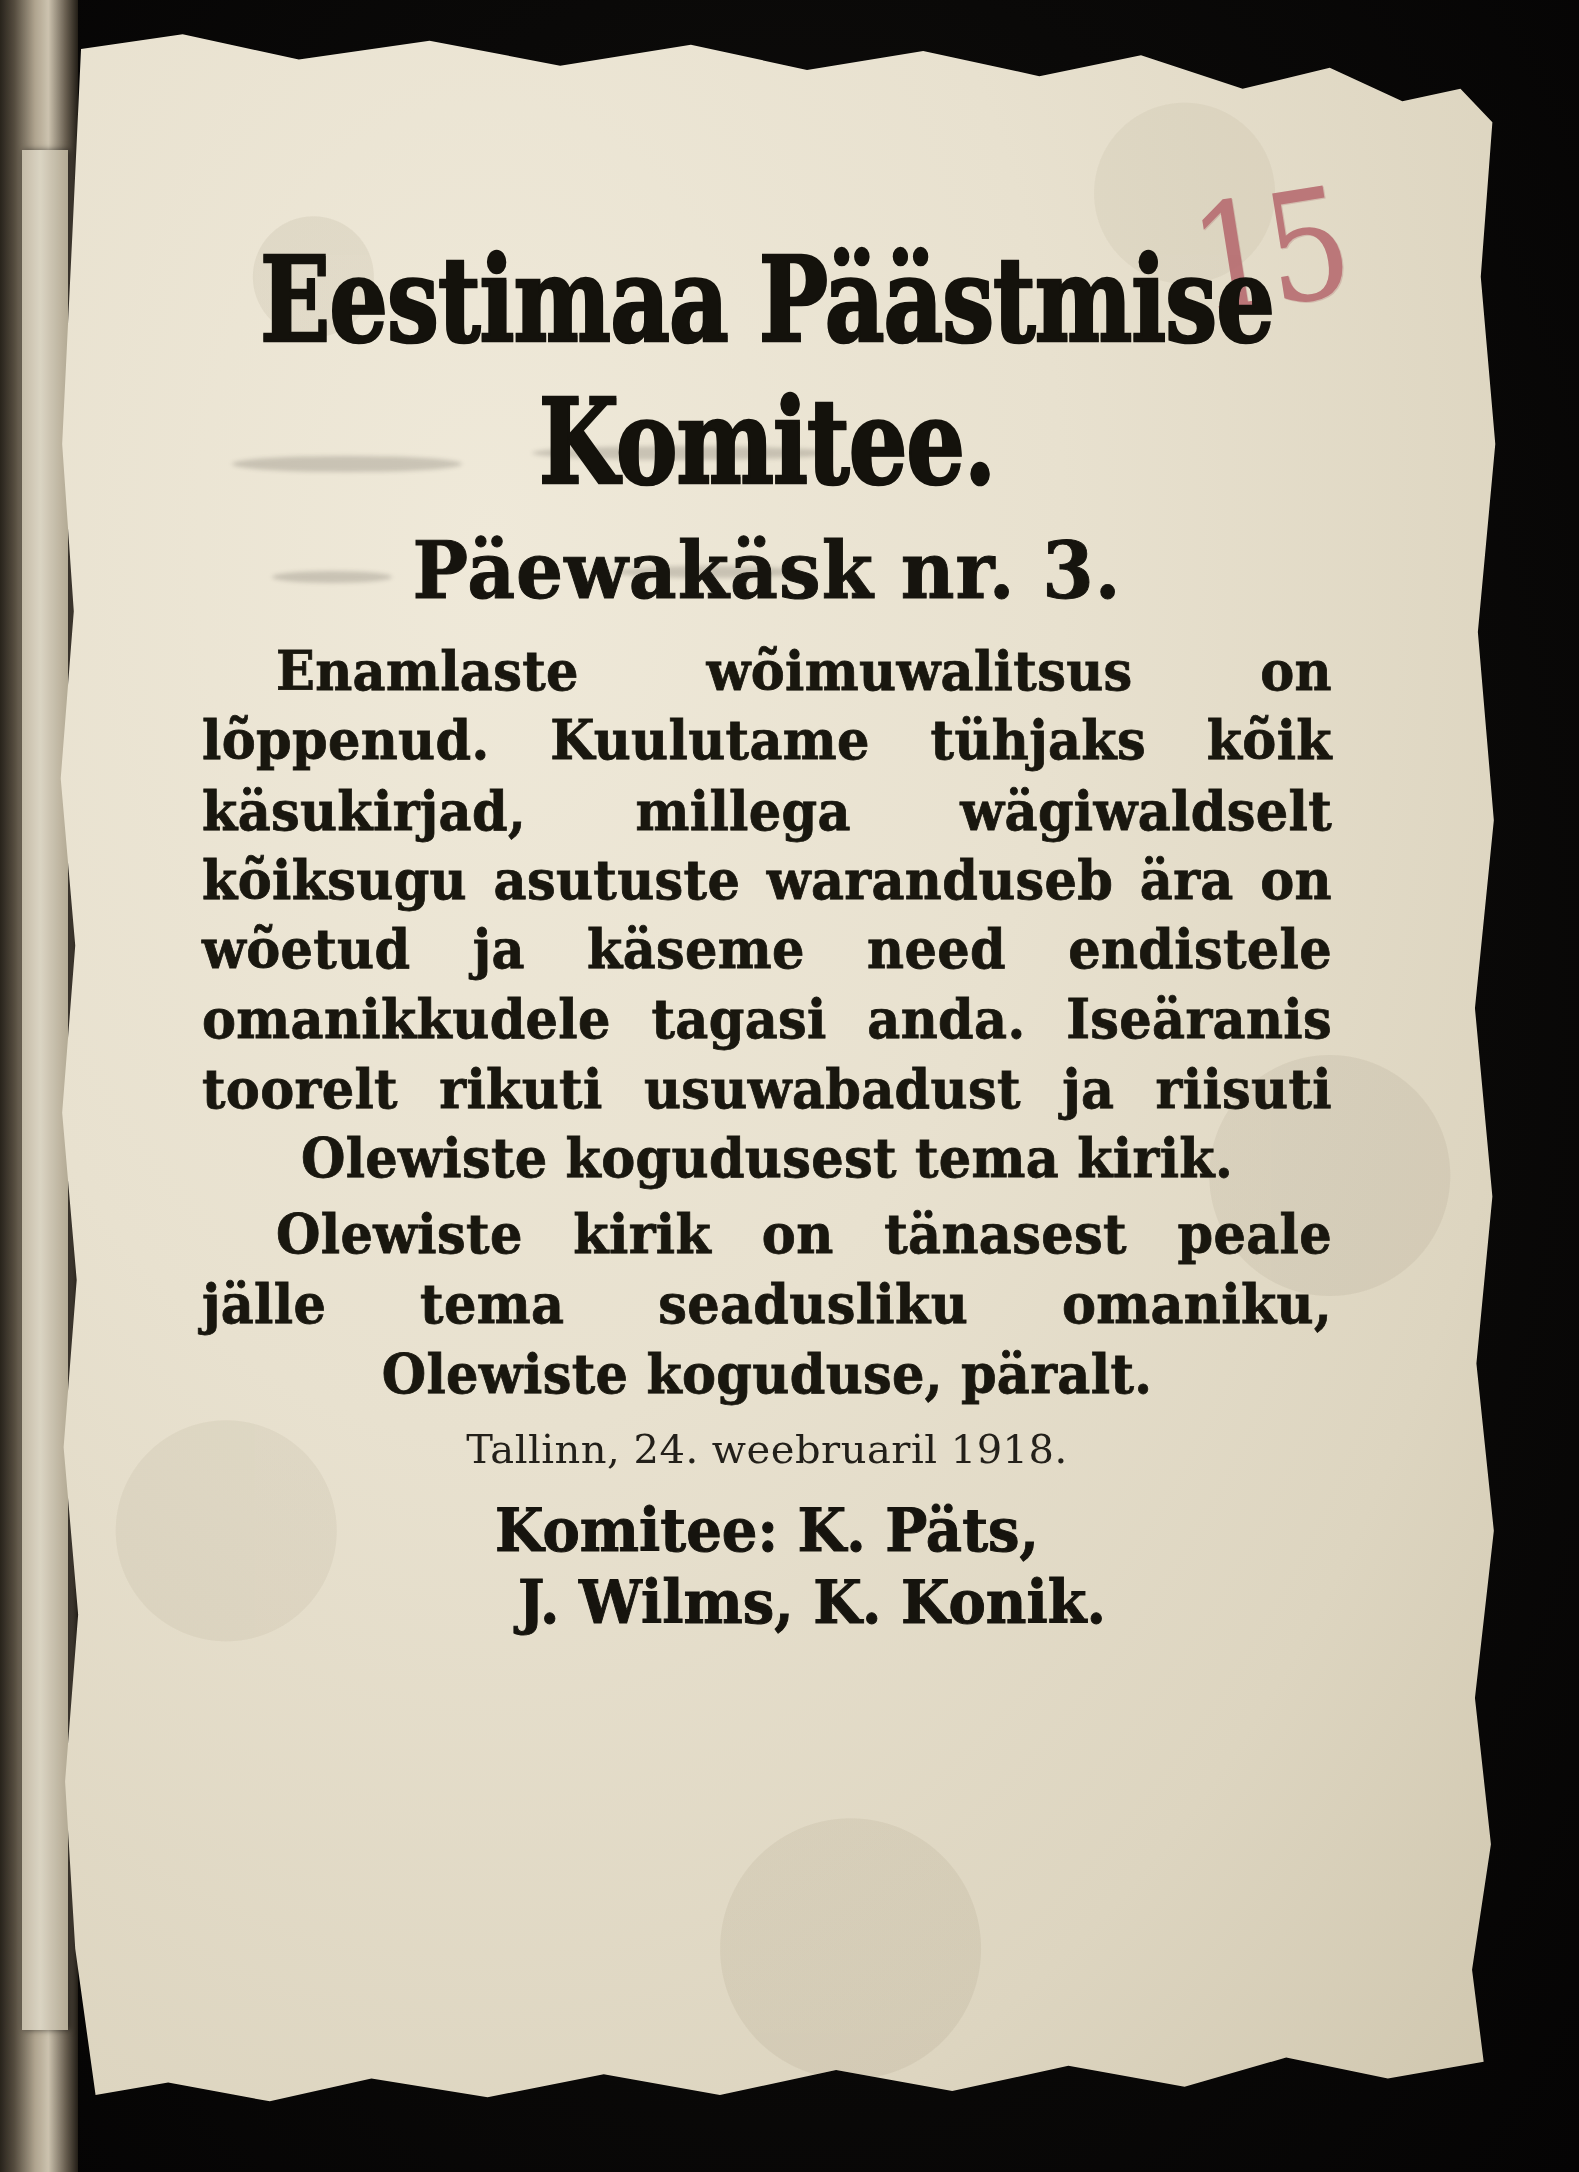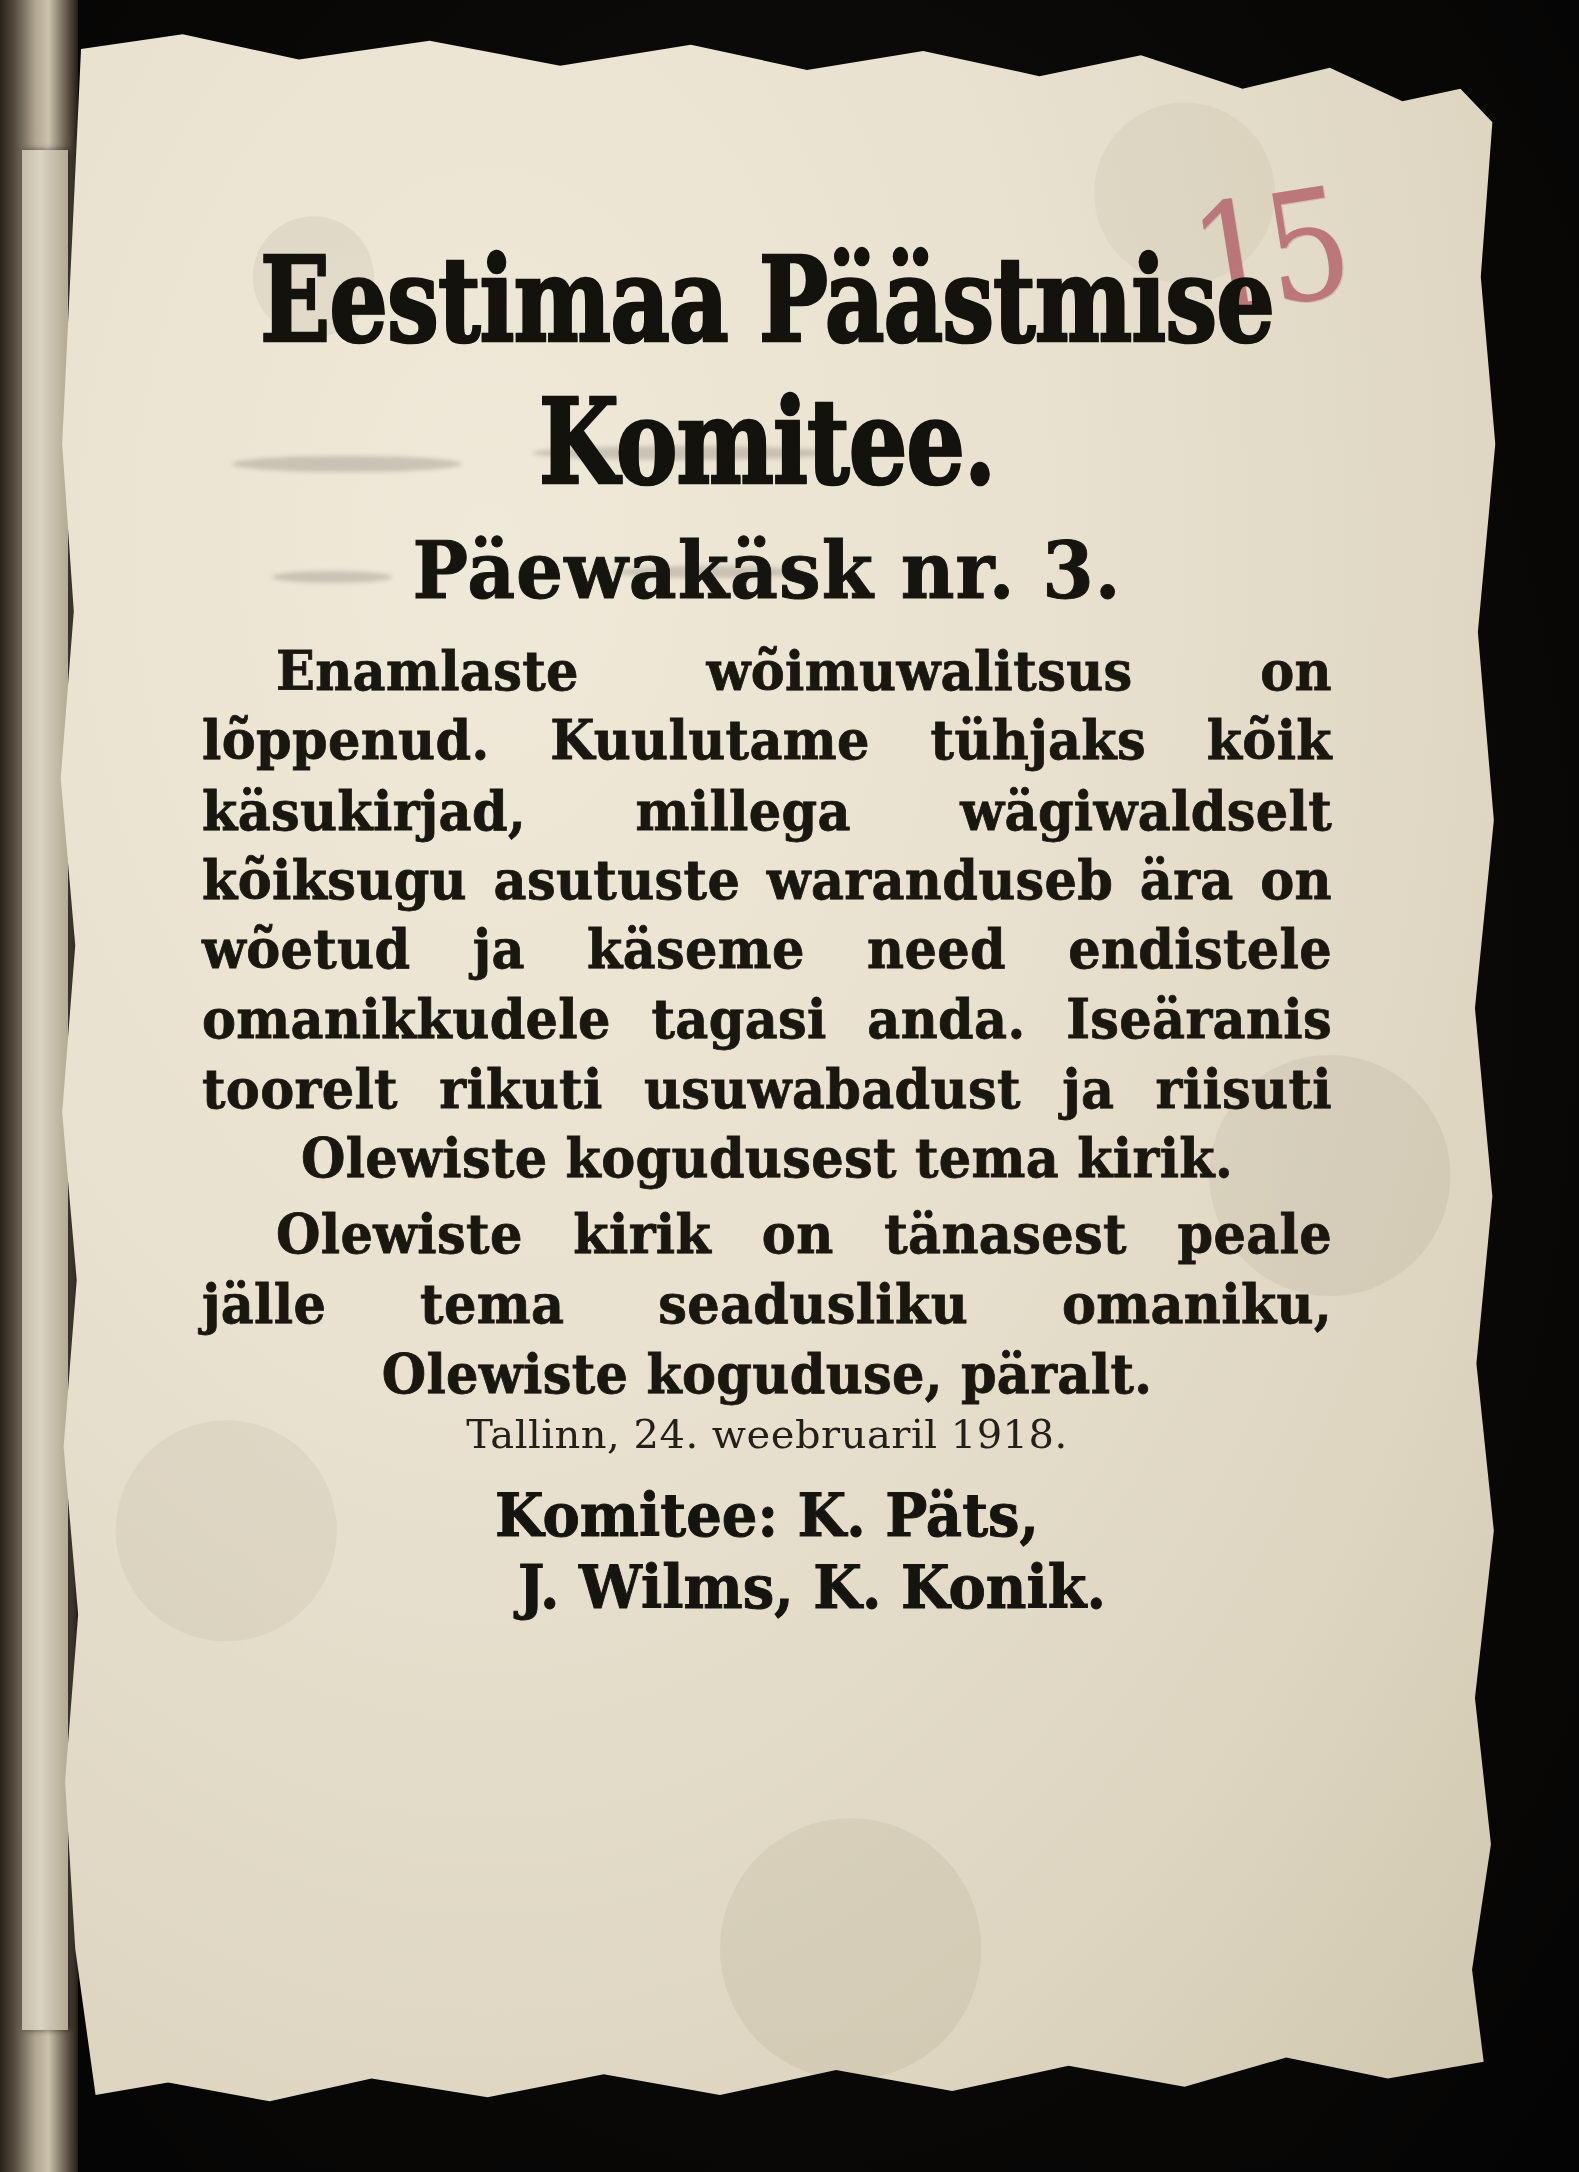--- a/index.html
+++ b/index.html
@@ -140,21 +140,21 @@
     -webkit-text-stroke: 0.75px #19170f;
     letter-spacing: 0.3px;
     transform: scaleY(1.05);
   }
   .body-block p {
     margin: 0 0 6px 0;
     text-indent: 74px;
   }
 
   .dateline {
-    margin-top: 21px;
+    margin-top: 36px;
     font-family: "DejaVu Serif", serif;
     font-weight: 400;
     font-size: 40px;
     letter-spacing: 0.5px;
     color: #23201a;
   }
 
   .signature {
     margin-top: 26px;
     font-family: "DejaVu Serif", serif;

